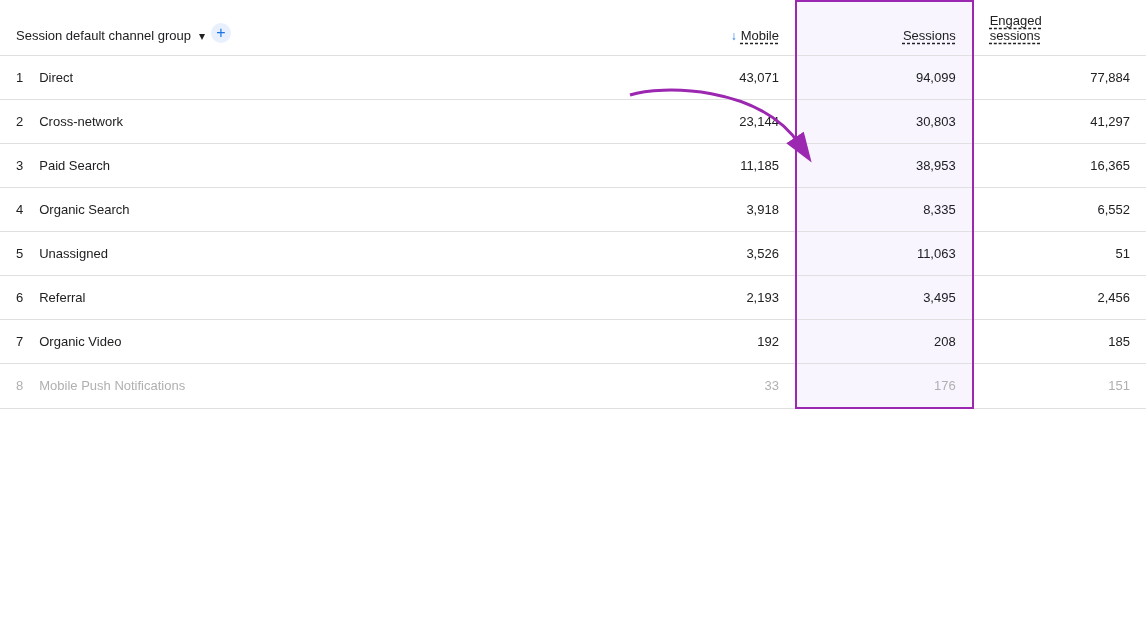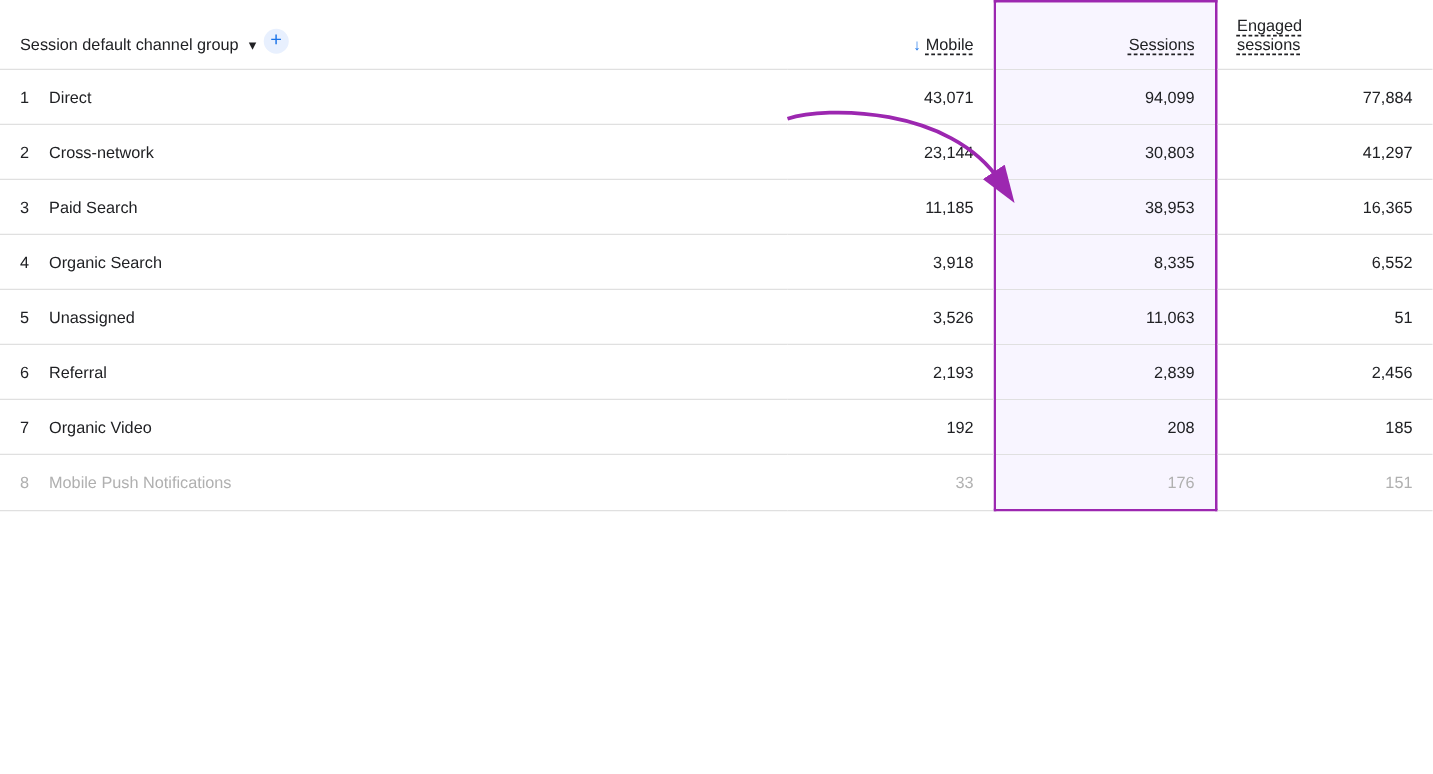--- a/index.html
+++ b/index.html
@@ -236,21 +236,21 @@
           <td>3,526</td>
           <td class="sessions-col">11,063</td>
           <td>51</td>
         </tr>
         <tr class="row-hover">
           <td style="display: flex; align-items: center; gap: 16px;">
             <span class="row-num">6</span>
             <span class="channel-name">Referral</span>
           </td>
           <td>2,193</td>
-          <td class="sessions-col">2,839</td>
+          <td class="sessions-col">3,495</td>
           <td>2,456</td>
         </tr>
         <tr class="row-hover">
           <td style="display: flex; align-items: center; gap: 16px;">
             <span class="row-num">7</span>
             <span class="channel-name">Organic Video</span>
           </td>
           <td>192</td>
           <td class="sessions-col">208</td>
           <td>185</td>

